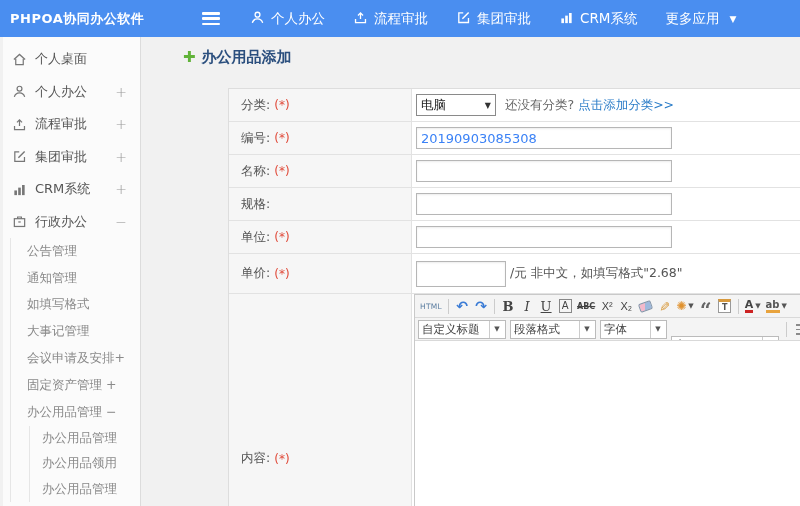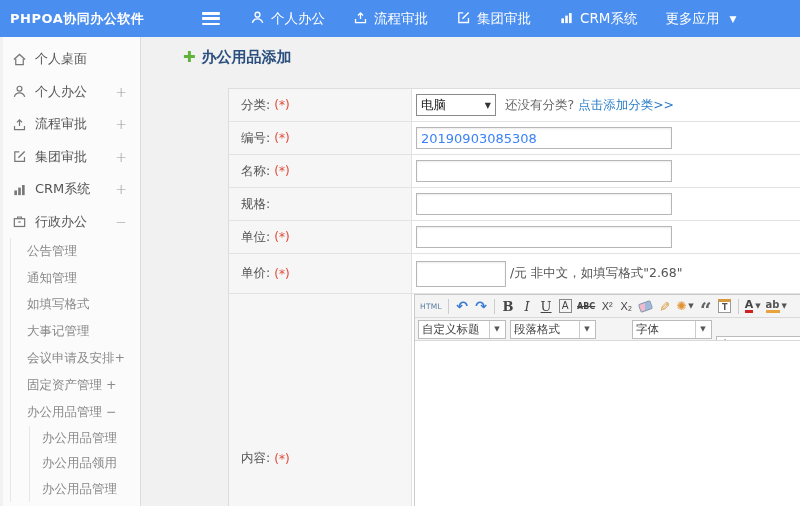--- a/index.html
+++ b/index.html
@@ -91,21 +91,21 @@
   .dd-caret { font-size:7px; color:#555; margin-left:2px; }
   .tb-select { height:19px; background:#fff; border:1px solid #bbb; display:inline-flex; align-items:center;
                justify-content:space-between; font-size:11.5px; color:#444; padding:0 3px; margin-right:3px;
                cursor:pointer; flex:none; }
   .tb-select .dd-box { width:13px; height:17px; border-left:1px solid #ccc; margin-left:4px;
                display:flex; align-items:center; justify-content:center; }
   .align-icon { width:14px; height:11px; flex:none; margin:0 3px;
     background:repeating-linear-gradient(to bottom,#8a8a8a 0 1.6px,transparent 1.6px 4.6px); }
   .editor-body { flex:1; background:#fff; }
 
-  .w88{width:88px;} .w86{width:86px;} .w76{width:80px;margin-left:32px;} .w96{width:108px;margin-top:32px;}
+  .w88{width:88px;} .w86{width:86px;} .w76{width:67px;} .w96{width:108px;margin-top:32px;}
 </style>
 </head>
 <body>
 
 <div class="screen">
 
   <div class="topbar">
     <div class="logo">PHPOA协同办公软件</div>
     <div class="burger">
         <i></i>

